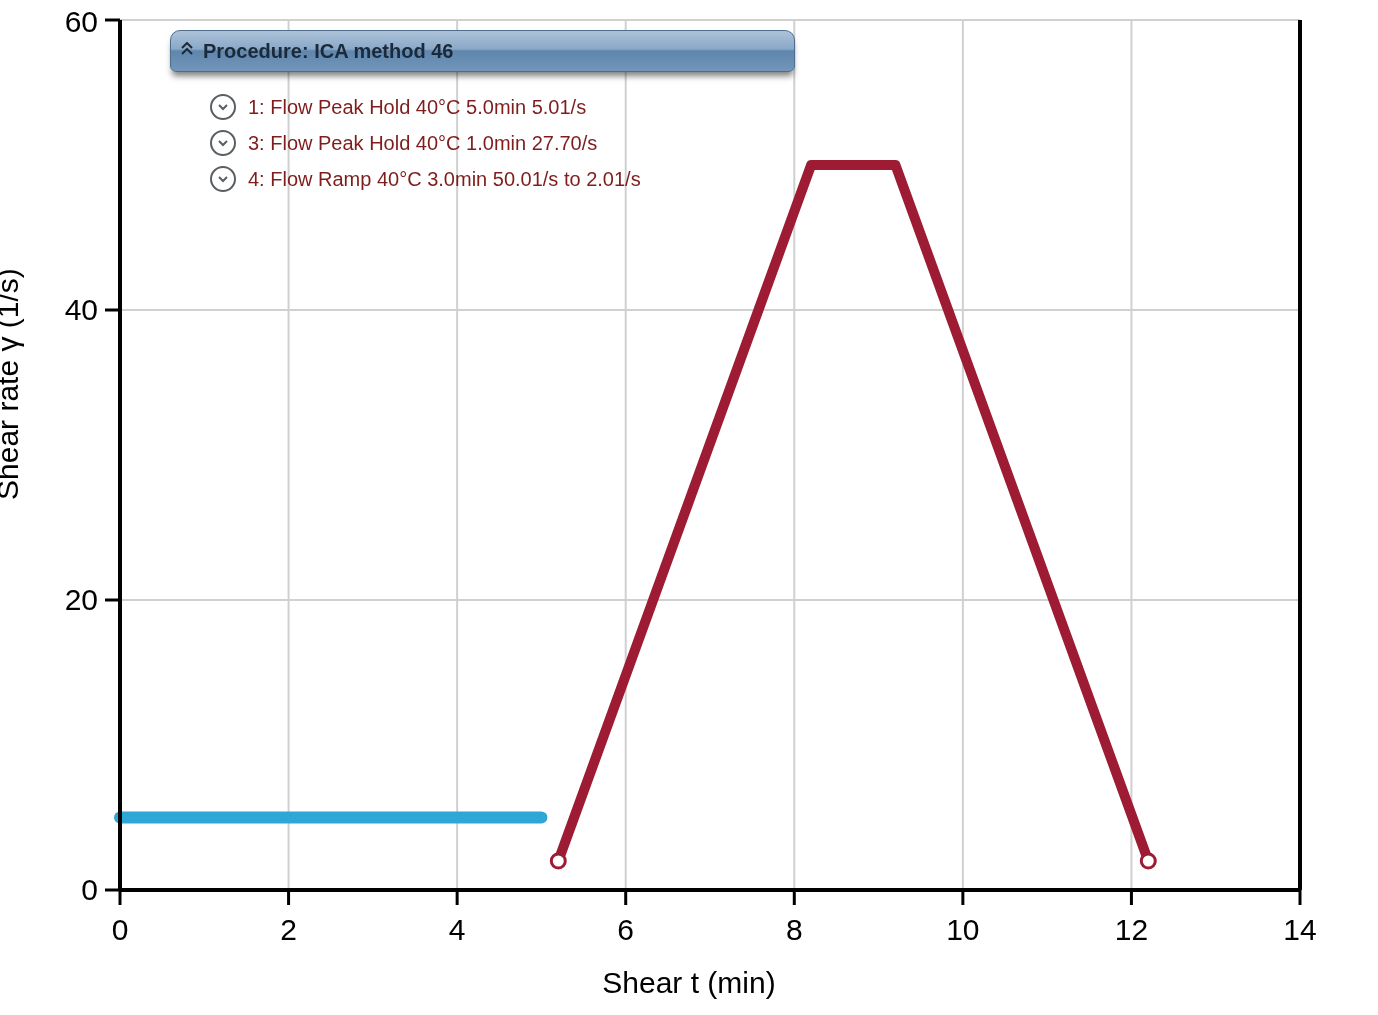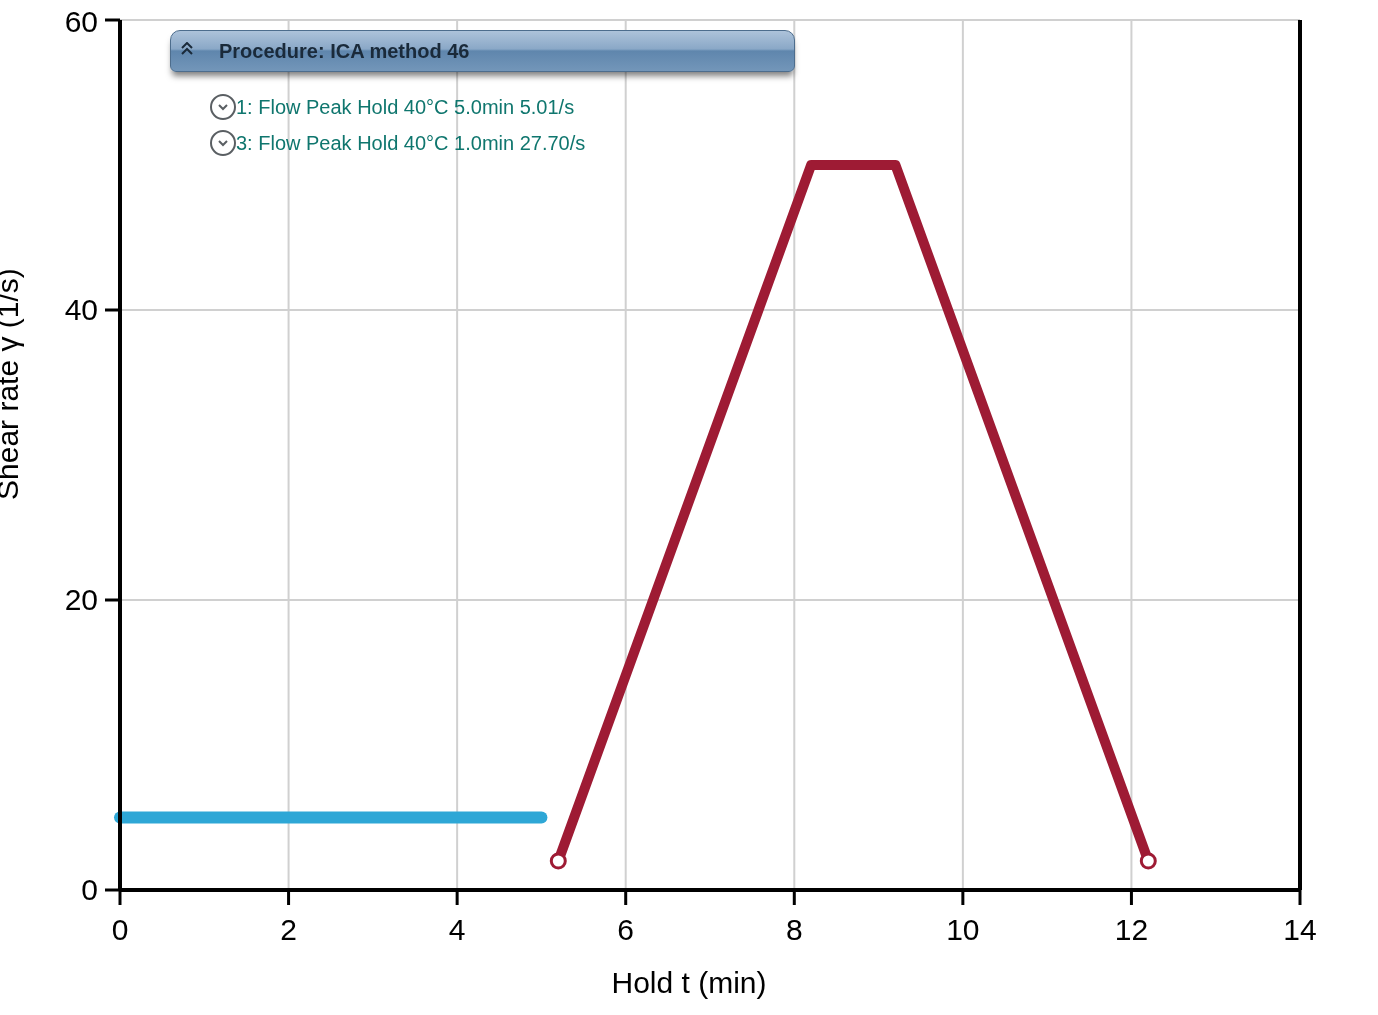--- a/index.html
+++ b/index.html
@@ -51,41 +51,42 @@
     font-family: "Segoe UI", Tahoma, sans-serif;
   }
   .procedure-header {
     height: 40px;
     line-height: 40px;
     border-radius: 10px 10px 6px 6px;
     background: linear-gradient(to bottom, #adc3da 0%, #8aa8c7 45%, #5f86ad 50%, #7396b9 100%);
     color: #1a2a3a;
     font-size: 20px;
     font-weight: 600;
-    padding-left: 48px;
+    padding-left: 32px;
     position: relative;
     box-shadow: 0 6px 6px -2px rgba(0,0,0,0.5);
     border: 1px solid #4d6d8d;
   }
   .procedure-header .collapse-icon {
     position: absolute;
     left: 10px;
     top: 50%;
     transform: translateY(-50%);
     font-size: 14px;
     color: #1a2a3a;
   }
   .procedure-steps {
     padding: 22px 0 0 40px;
   }
   .step-row {
     display: flex;
     align-items: center;
+    gap: 12px;
     font-size: 20px;
-    color: #0f766e;
+    color: #7f1d1d;
     margin-bottom: 10px;
   }
   .expand-btn {
     width: 22px;
     height: 22px;
     border: 2px solid #5a5f63;
     border-radius: 50%;
     display: flex;
     align-items: center;
     justify-content: center;
@@ -101,21 +102,21 @@
 </style>
 </head>
 <body>
 
 <div class="chart-wrap">
 
   <div class="ylabel">
     Shear rate γ̇ (1/s)
   </div>
 
-  <div class="xlabel">Hold t (min)</div>
+  <div class="xlabel">Shear t (min)</div>
 
   <svg class="chart" width="1378" height="1015">
 
     <g>
 
       <g stroke="#d0d0d0" stroke-width="2">
         <line x1="120" y1="20" x2="120" y2="890"></line>
         <line x1="288.57" y1="20" x2="288.57" y2="890"></line>
         <line x1="457.14" y1="20" x2="457.14" y2="890"></line>
         <line x1="625.71" y1="20" x2="625.71" y2="890"></line>
@@ -203,16 +204,24 @@
         <span class="step-label">1: Flow Peak Hold  40°C 5.0min 5.01/s</span>
       </div>
       <div class="step-row">
         <span class="expand-btn">
           <svg viewBox="0 0 10 10">
               <polyline points="1,3 5,7 9,3" fill="none" stroke="#5a5f63" stroke-width="2"></polyline>
             </svg>
         </span>
         <span class="step-label">3: Flow Peak Hold  40°C 1.0min 27.70/s</span>
       </div>
+      <div class="step-row">
+        <span class="expand-btn">
+          <svg viewBox="0 0 10 10">
+              <polyline points="1,3 5,7 9,3" fill="none" stroke="#5a5f63" stroke-width="2"></polyline>
+            </svg>
+        </span>
+        <span class="step-label">4: Flow Ramp  40°C 3.0min 50.01/s to 2.01/s</span>
+      </div>
     </div>
   </div>
 
 </div>
 
 </body></html>

